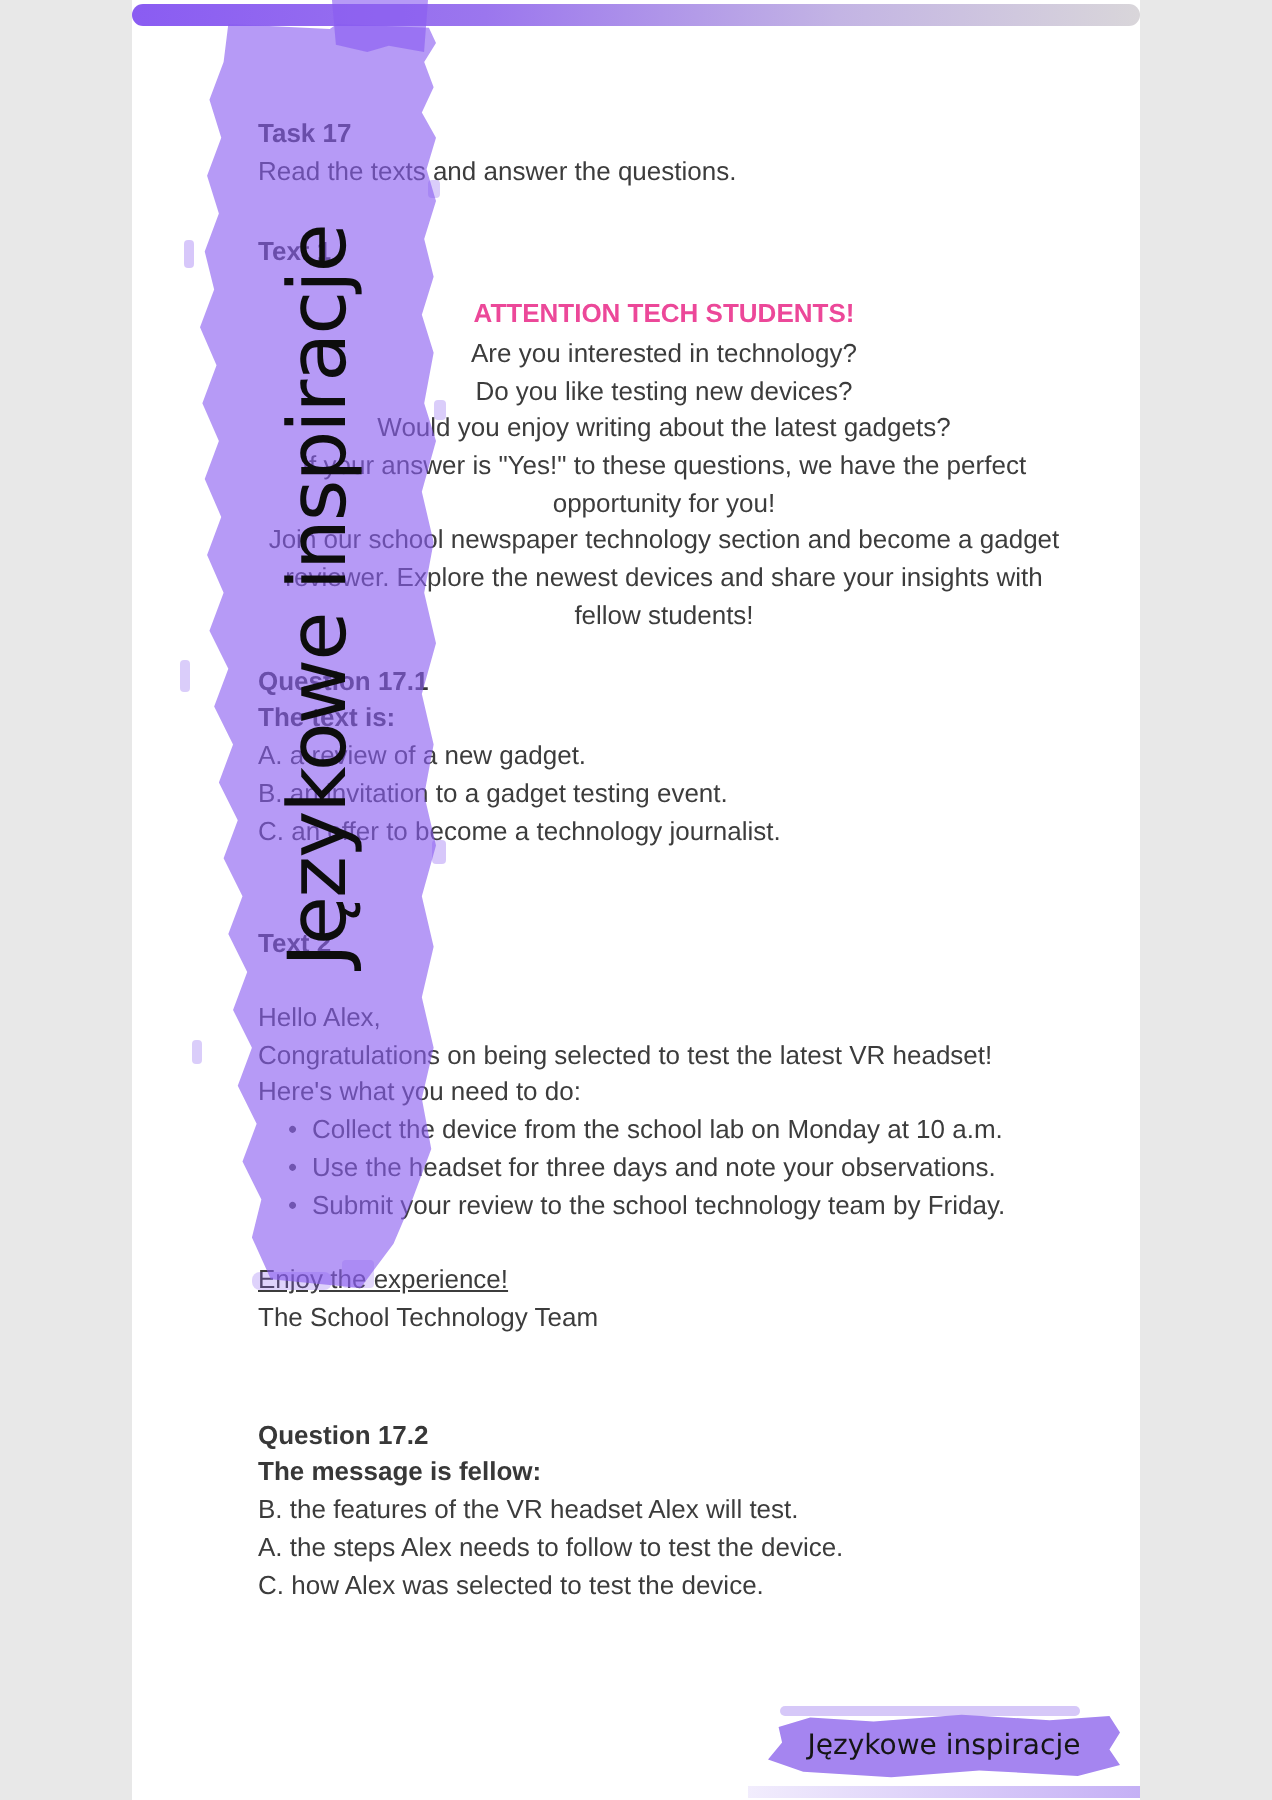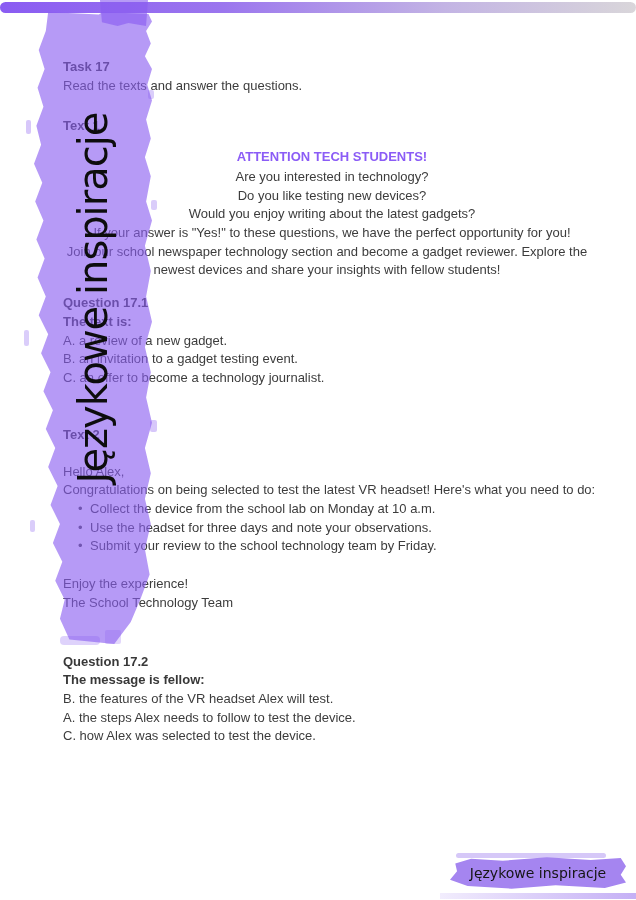--- a/index.html
+++ b/index.html
@@ -1,21 +1,21 @@
 <!DOCTYPE html>
 <html style="--accent: #a585f0; --overlay: rgba(137, 92, 240, 0.62); --bar-start: #8a5cf2; --bar-end: #d9d6da; --text: #3c3c3c;"><head>
 <meta charset="utf-8">
 <style>
   * { margin: 0; padding: 0; box-sizing: border-box; }
   html, body { background: #e8e8e8; }
   body { font-family: "Liberation Sans", "DejaVu Sans", sans-serif; }
 
   .page {
     position: relative;
-    width: 636px;
+    width: 504px;
     height: 900px;
     margin: 0 auto;
     background: #ffffff;
     overflow: hidden;
     color: var(--text, #3c3c3c);
     padding-left: 11px;
   }
 
   
   .top-bar {
@@ -39,41 +39,41 @@
     line-height: 1.44;
     z-index: 2;
   }
   .bold { font-weight: bold; color: #383838; }
 
   .task-block { margin-bottom: 22px; }
 
   .text1-label { margin-bottom: 12px; }
   .centered-block { text-align: center; }
   .centered-block p { margin: 0; }
-  .centered-block .heading { font-weight: bold; color: #8b5cf6; margin-bottom: 1px; }
+  .centered-block .heading { font-weight: bold; color: #ec4899; margin-bottom: 1px; }
   .pitch { max-width: 528px; margin: 0 auto; }
 
   .question-block { margin-top: 14px; }
   .question-block p { margin: 0; }
 
   .text2-label { margin-top: 38px; margin-bottom: 18px; }
 
   .message-block p { margin: 0; }
   .message-bullets {
     list-style: none;
     margin: 0 0 0 15px;
   }
   .message-bullets li { position: relative; padding-left: 12px; }
   .message-bullets li::before {
     content: "•";
     position: absolute;
     left: 0; top: 0;
     color: #4a4a4a;
   }
-  .closing-line { margin-top: 19px !important; }
+  .closing-line { margin-top: 19px !important; text-decoration: underline; }
 
   .question2-block { margin-top: 40px; }
 
   
   .wm-band {
     position: absolute;
     left: 34px; top: 12px;
     width: 118px; height: 632px;
     background: var(--overlay, rgba(137, 92, 240, 0.62));
     z-index: 3;

